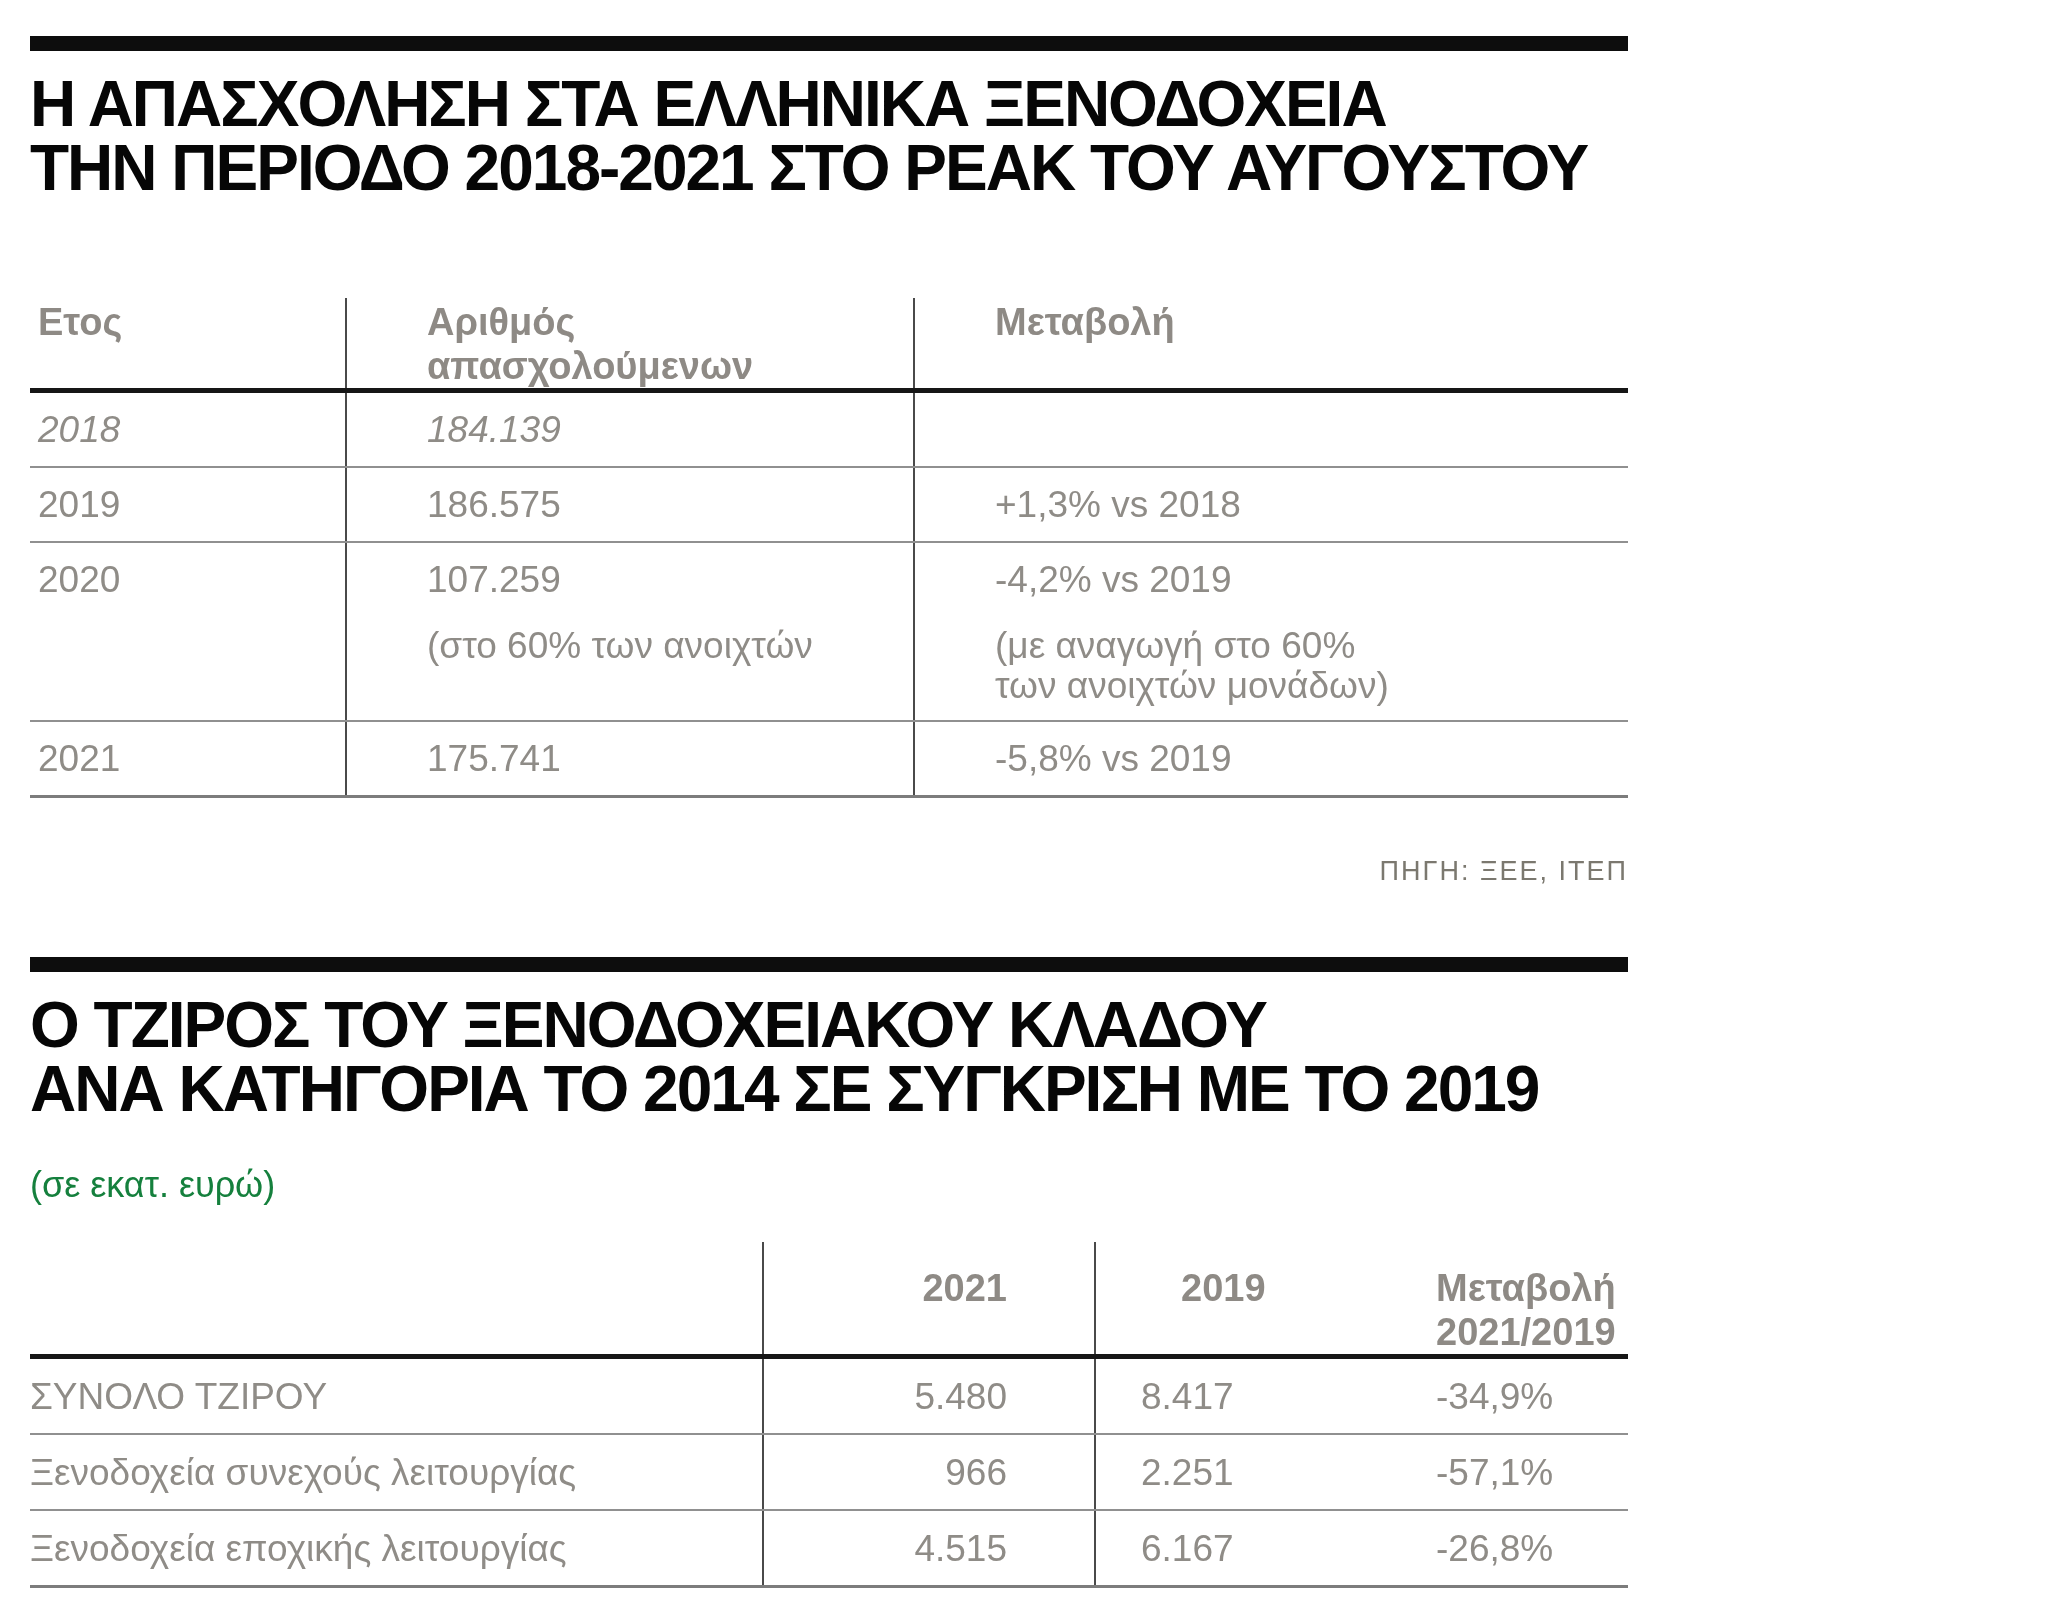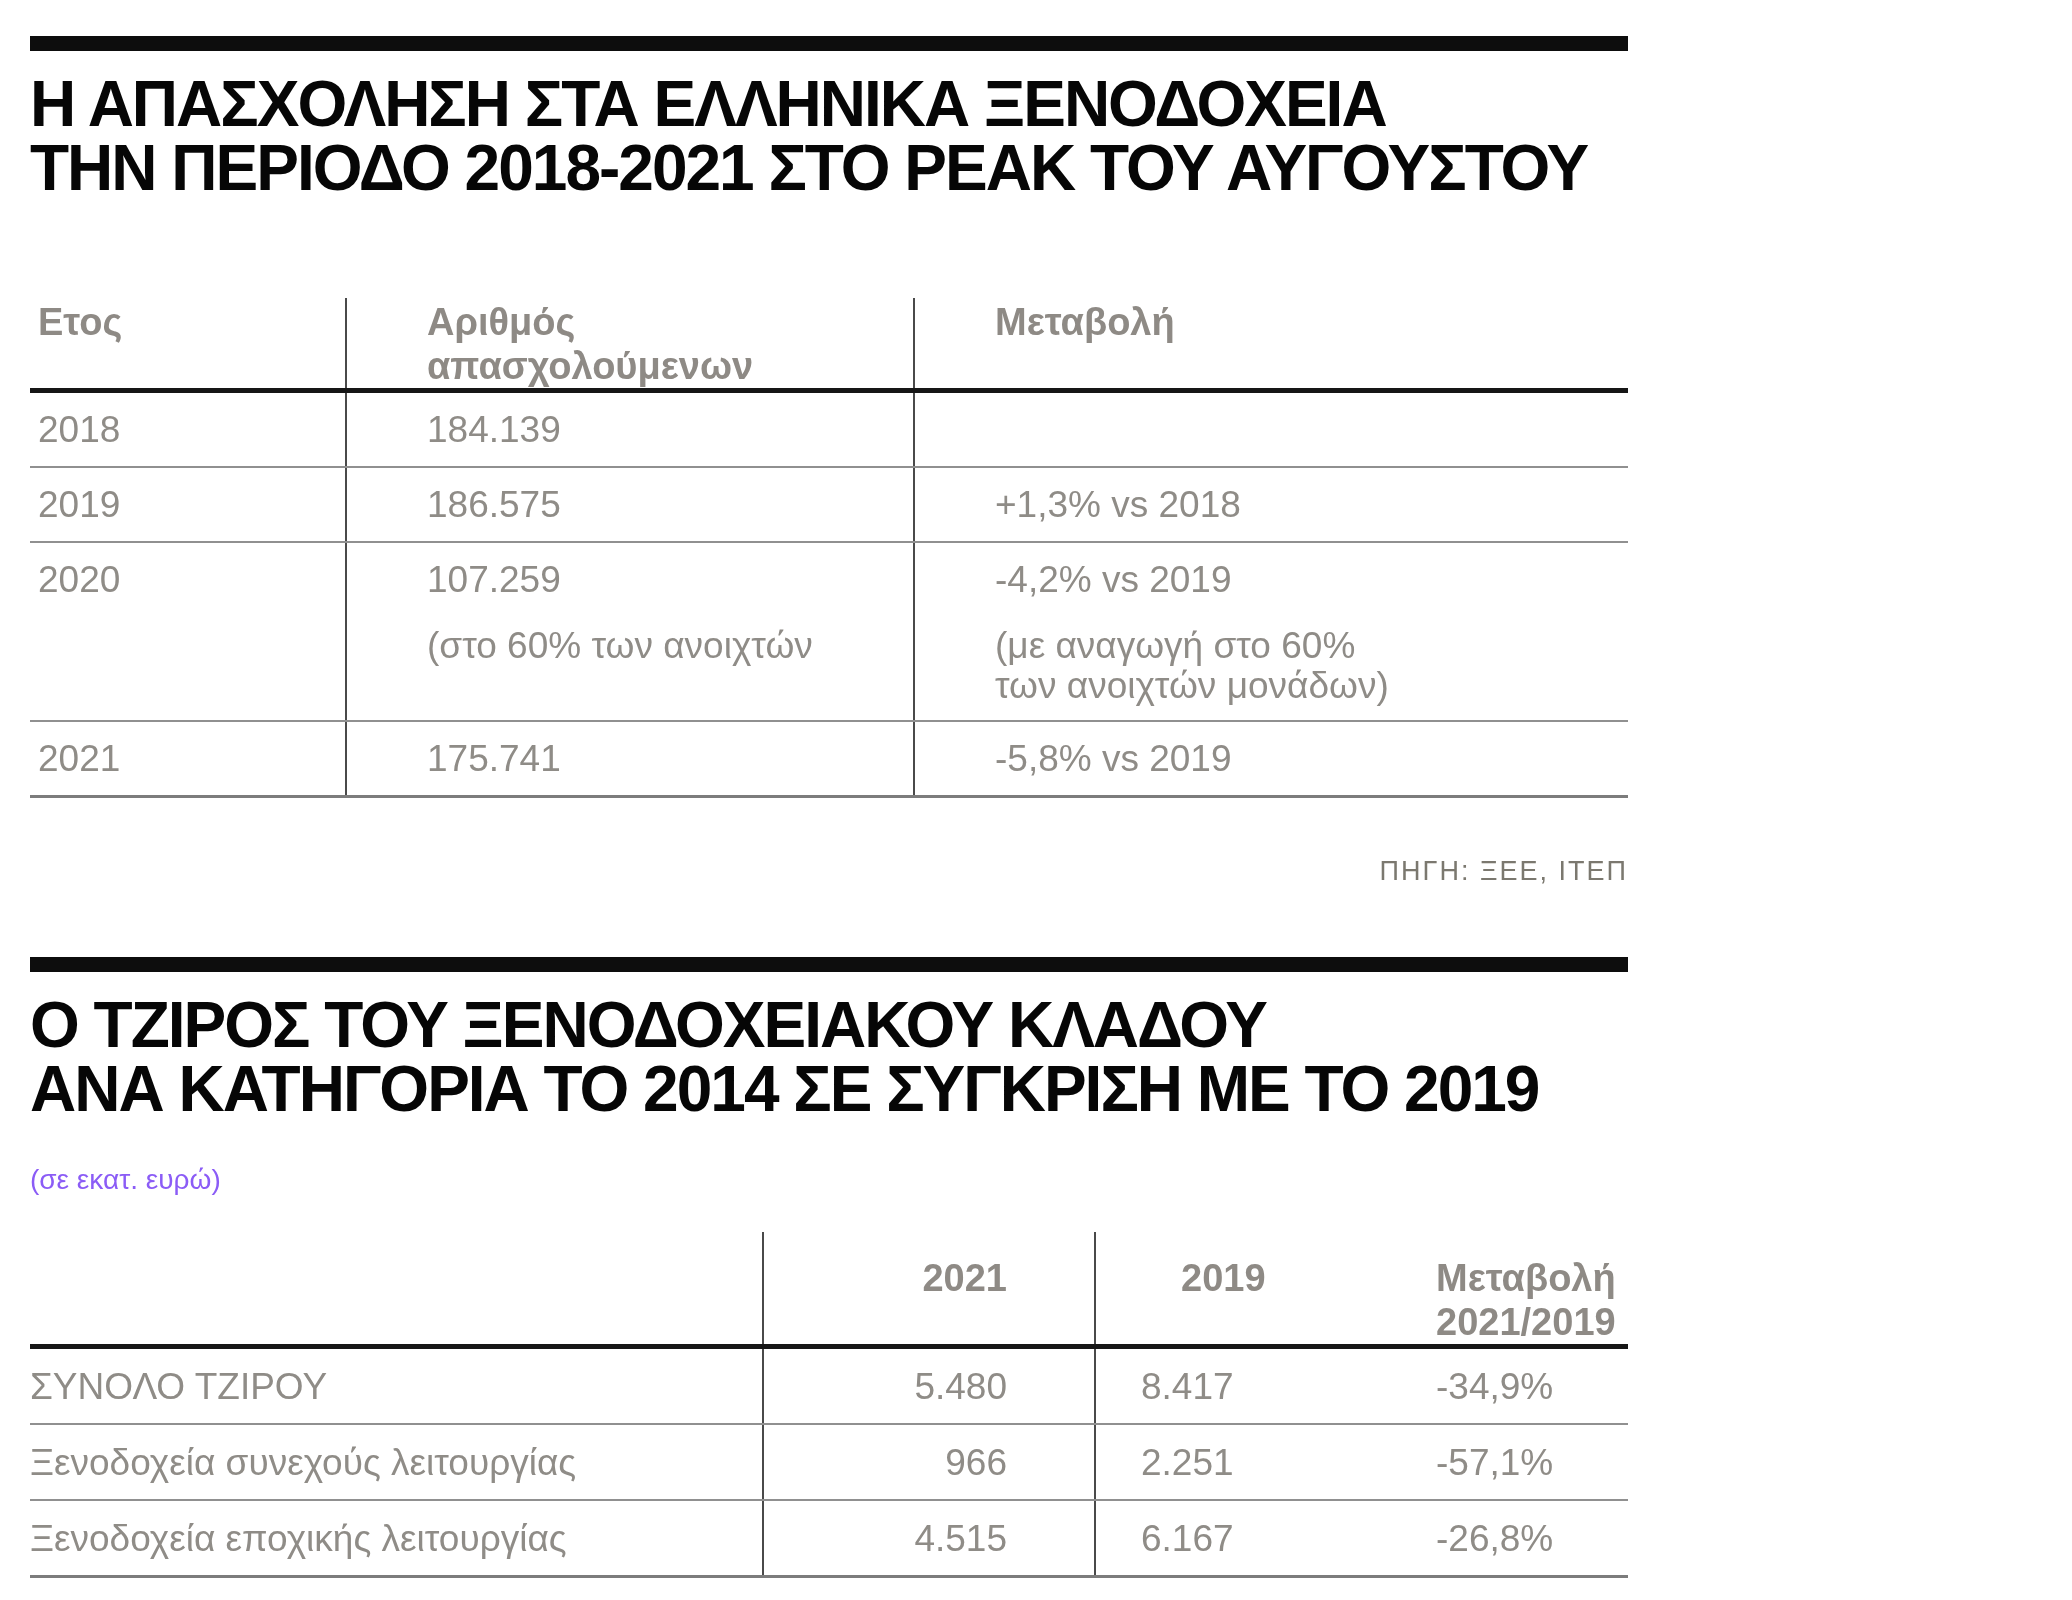--- a/index.html
+++ b/index.html
@@ -11,21 +11,21 @@
     overflow: hidden;
   }
   .divider-bar { height: 15px; background: #0d0d0d; }
   .bar-2 { margin-top: 70px; }
 
   .big-title {
     margin-top: 21px;
     font-size: 64px; line-height: 64px; font-weight: bold;
     letter-spacing: -2px; color: #060606;
   }
-  .unit-note { margin-top: 14px; font-size: 28px; color: #8b5cf6; }
+  .unit-note { margin-top: 14px; font-size: 36px; color: #15803d; }
 
   
   .grid-row { display: grid; gap: 12px; }
   .t1 .grid-row { grid-template-columns: 303px 556px 1fr; }
   .t2 .grid-row { grid-template-columns: 720px 320px 330px 1fr; }
 
   .t1 { margin-top: 98px; }
   .t2 { margin-top: 36px; }
 
   .head-row { border-bottom: 5px solid #161616; }
@@ -40,21 +40,21 @@
   .v-line { border-left: 2px solid #4a4a4a; }
 
   .t1 .c2, .t1 .c3 { padding-left: 80px; padding-right: 60px; }
   .t1 .c1 { padding-left: 8px; }
 
   .body-row { border-bottom: 2px solid #909090; }
   .body-row .cell {
     font-size: 37px; line-height: 44px; color: #8f8c87;
     padding-top: 15px; padding-bottom: 14px;
   }
-  .t1 .r1 .cell { min-height: 64px; }
+  .t1 .r1 .cell { min-height: 64px; font-style: italic; }
   .t1 .r2 .cell { min-height: 70px; }
   .t1 .r3 .cell { min-height: 162px; }
   .t1 .r4 .cell { min-height: 62px; }
   .last-row { border-bottom: 3px solid #7c7c7c; }
 
   .note { margin-top: 24px; line-height: 40px; }
 
   .t2 .head-row .h2021 { text-align: right; padding-right: 75px; }
   .t2 .head-row .h2019 { padding-left: 85px; }
   .t2 .head-row .hchange { text-align: center; padding-right: 180px; }

